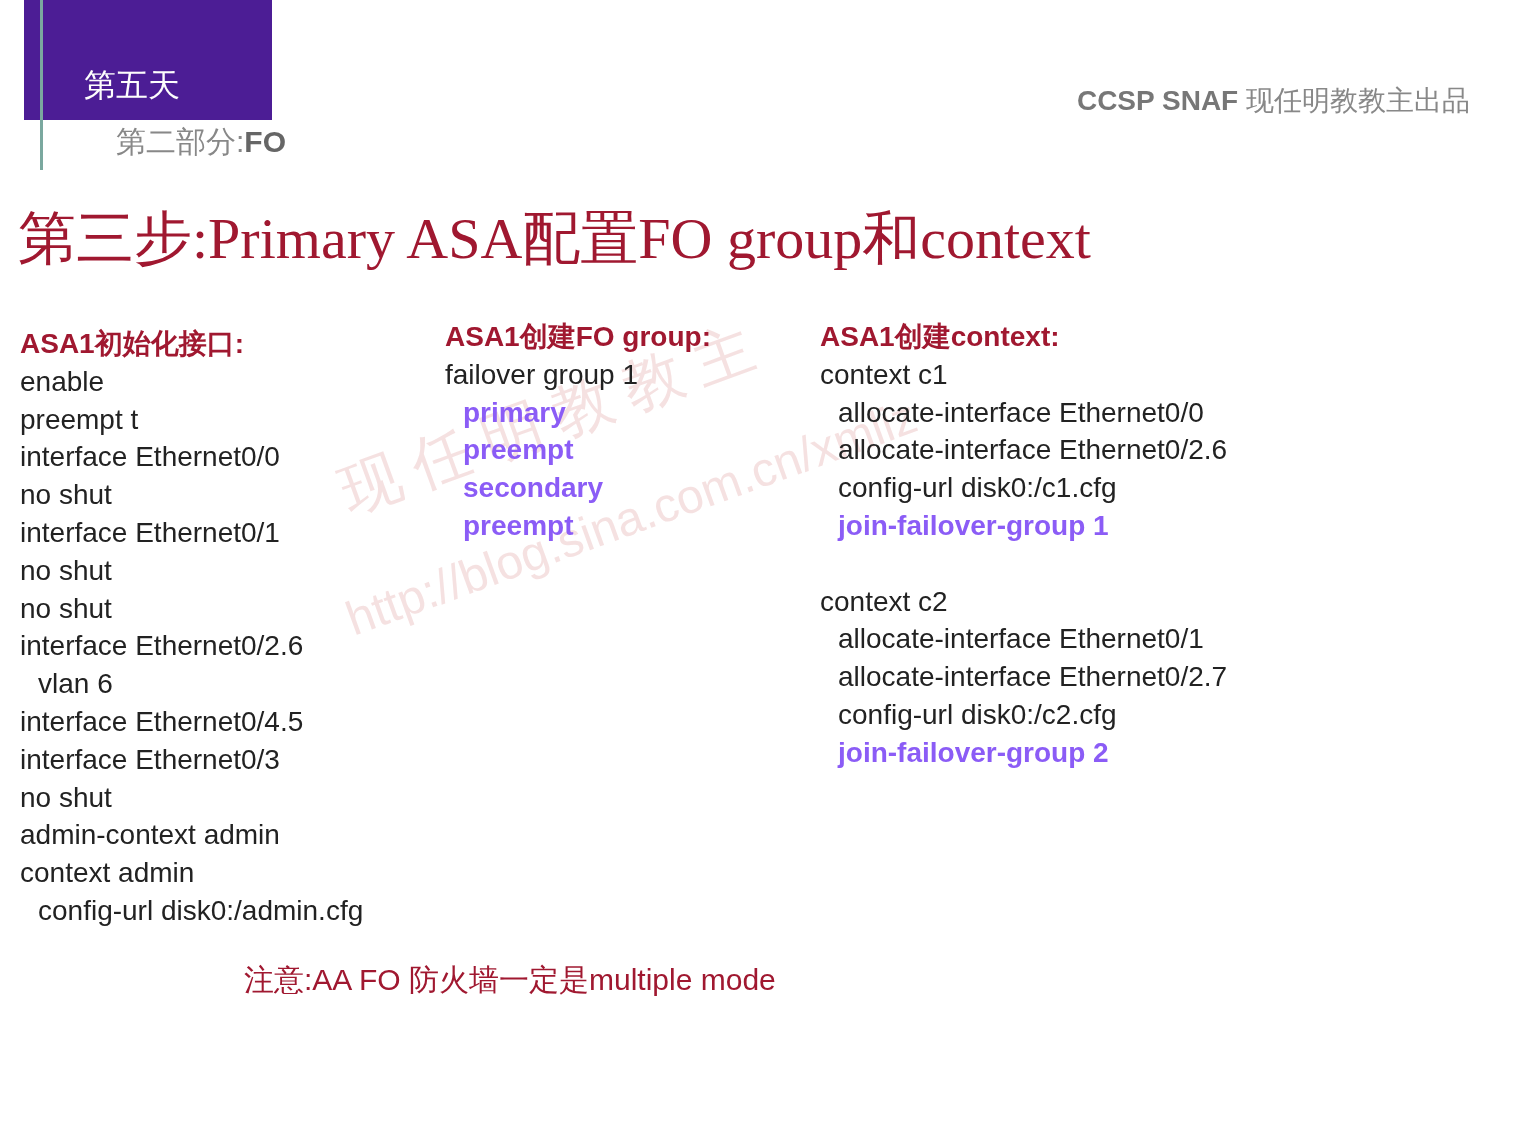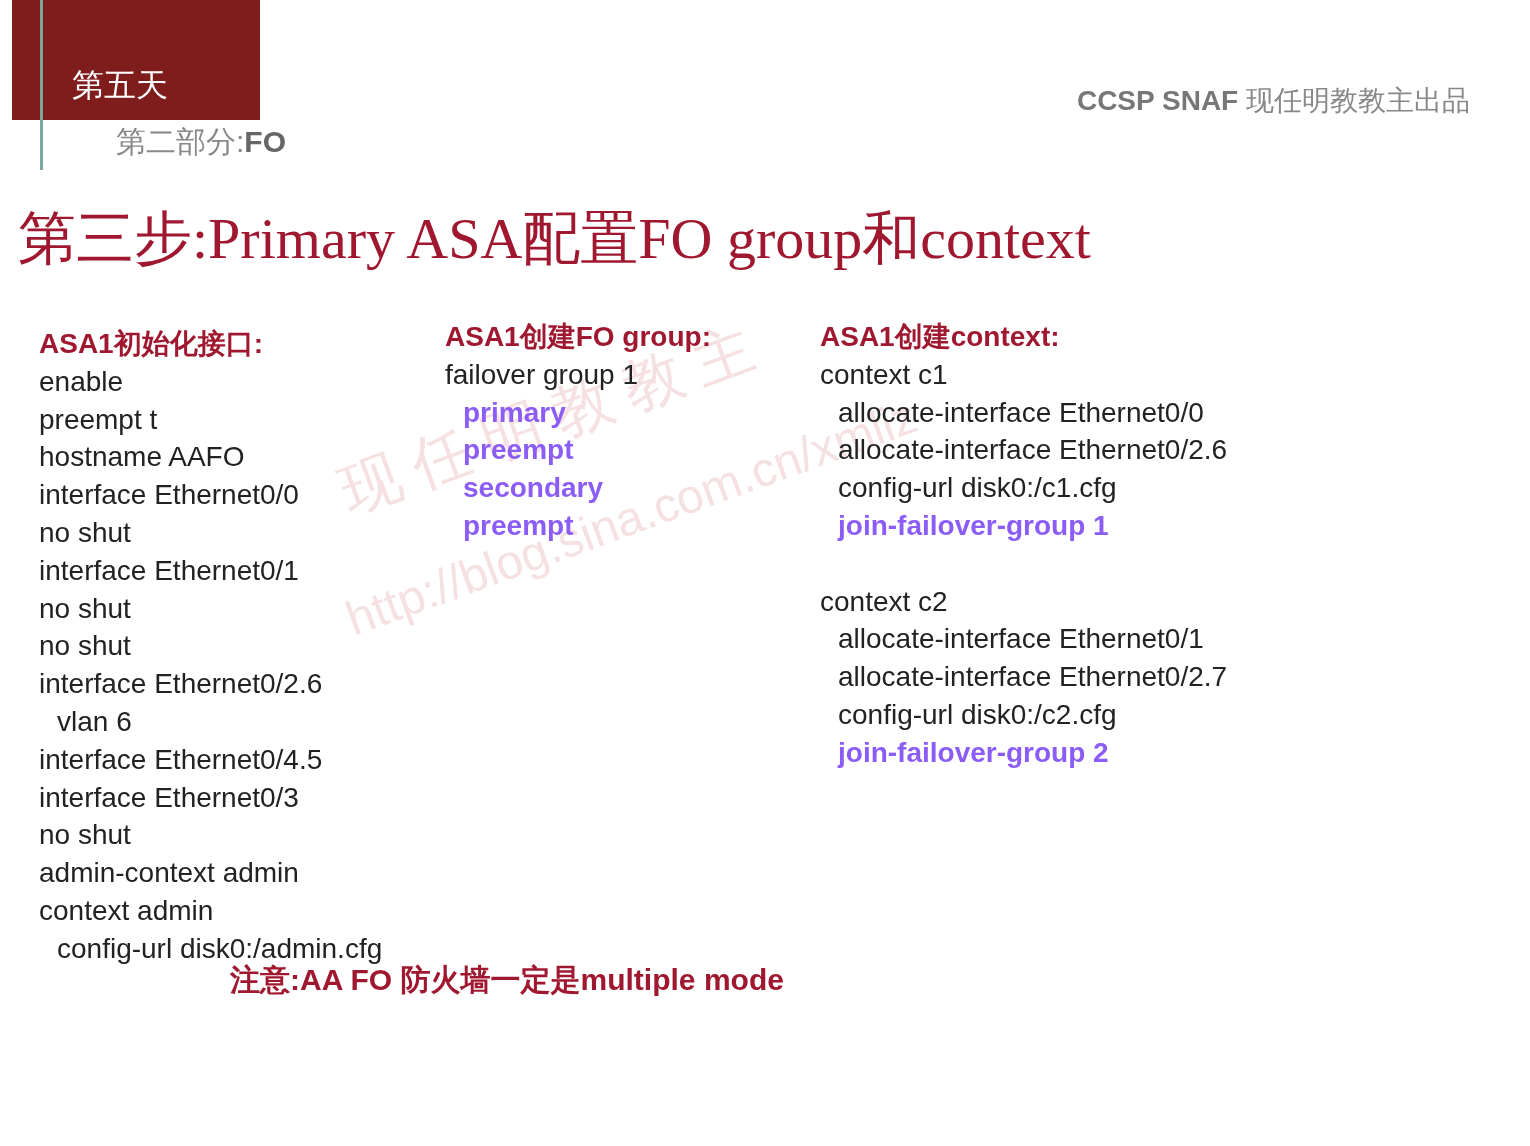--- a/index.html
+++ b/index.html
@@ -7,24 +7,24 @@
       width: 1530px;
       height: 1146px;
       background: #ffffff;
       font-family: "Microsoft YaHei", Arial, sans-serif;
       position: relative;
       overflow: hidden;
     }
     .header-tab {
       position: absolute;
       top: 0;
-      left: 12px;
+      left: 24px;
       width: 248px;
       height: 120px;
-      background: #7f1d1d;
+      background: #4c1d95;
       display: flex;
       align-items: flex-end;
       padding: 0 0 12px 60px;
     }
     .header-tab-text {
       color: #fdfdfd;
       font-size: 32px;
     }
     .header-divider {
       position: absolute;
@@ -58,41 +58,41 @@
       font-size: 58px;
       color: #a01830;
       font-weight: normal;
       font-family: "SimSun", serif;
     }
     .col {
       position: absolute;
       font-size: 28px;
       line-height: 1.35;
     }
-    .col1 { top: 325px; left: 20px; width: 400px; margin-left: 19px; }
+    .col1 { top: 325px; left: 20px; width: 400px; }
     .col2 { top: 318px; left: 445px; width: 360px; }
     .col3 { top: 318px; left: 820px; width: 550px; }
     .section-title {
       color: #a01830;
       font-weight: bold;
       font-size: 28px;
     }
     .config-line {
       color: #222;
       font-size: 28px;
     }
     .indent { padding-left: 18px; }
     .highlight { color: #8b5cf6; font-weight: bold; }
     .footer-note {
       position: absolute;
       top: 960px;
-      left: 230px;
+      left: 244px;
       font-size: 30px;
       color: #a01830;
-      font-weight: bold;
+      font-weight: normal;
     }
     .watermark {
       position: absolute;
       top: 380px;
       left: 330px;
       font-size: 60px;
       color: rgba(200, 90, 90, 0.18);
       transform: rotate(-20deg);
       font-family: "SimSun", serif;
       white-space: nowrap;
@@ -127,21 +127,20 @@
   <strong>CCSP SNAF</strong><span> 现任明教教主出品</span>
 </div>
 
 <div class="title">第三步:Primary ASA配置FO group和context</div>
 
 <div class="col col1">
   <div class="section-title">ASA1初始化接口:</div>
   <div id="col1-lines">
       <div class="config-line">enable</div>
       <div class="config-line">preempt t</div>
-      <div class="config-line">hostname AAFO</div>
       <div class="config-line">interface Ethernet0/0</div>
       <div class="config-line">no shut</div>
       <div class="config-line">interface Ethernet0/1</div>
       <div class="config-line">no shut</div>
       <div class="config-line">no shut</div>
       <div class="config-line">interface Ethernet0/2.6</div>
       <div class="config-line indent">vlan 6</div>
       <div class="config-line">interface Ethernet0/4.5</div>
       <div class="config-line">interface Ethernet0/3</div>
       <div class="config-line">no shut</div>

